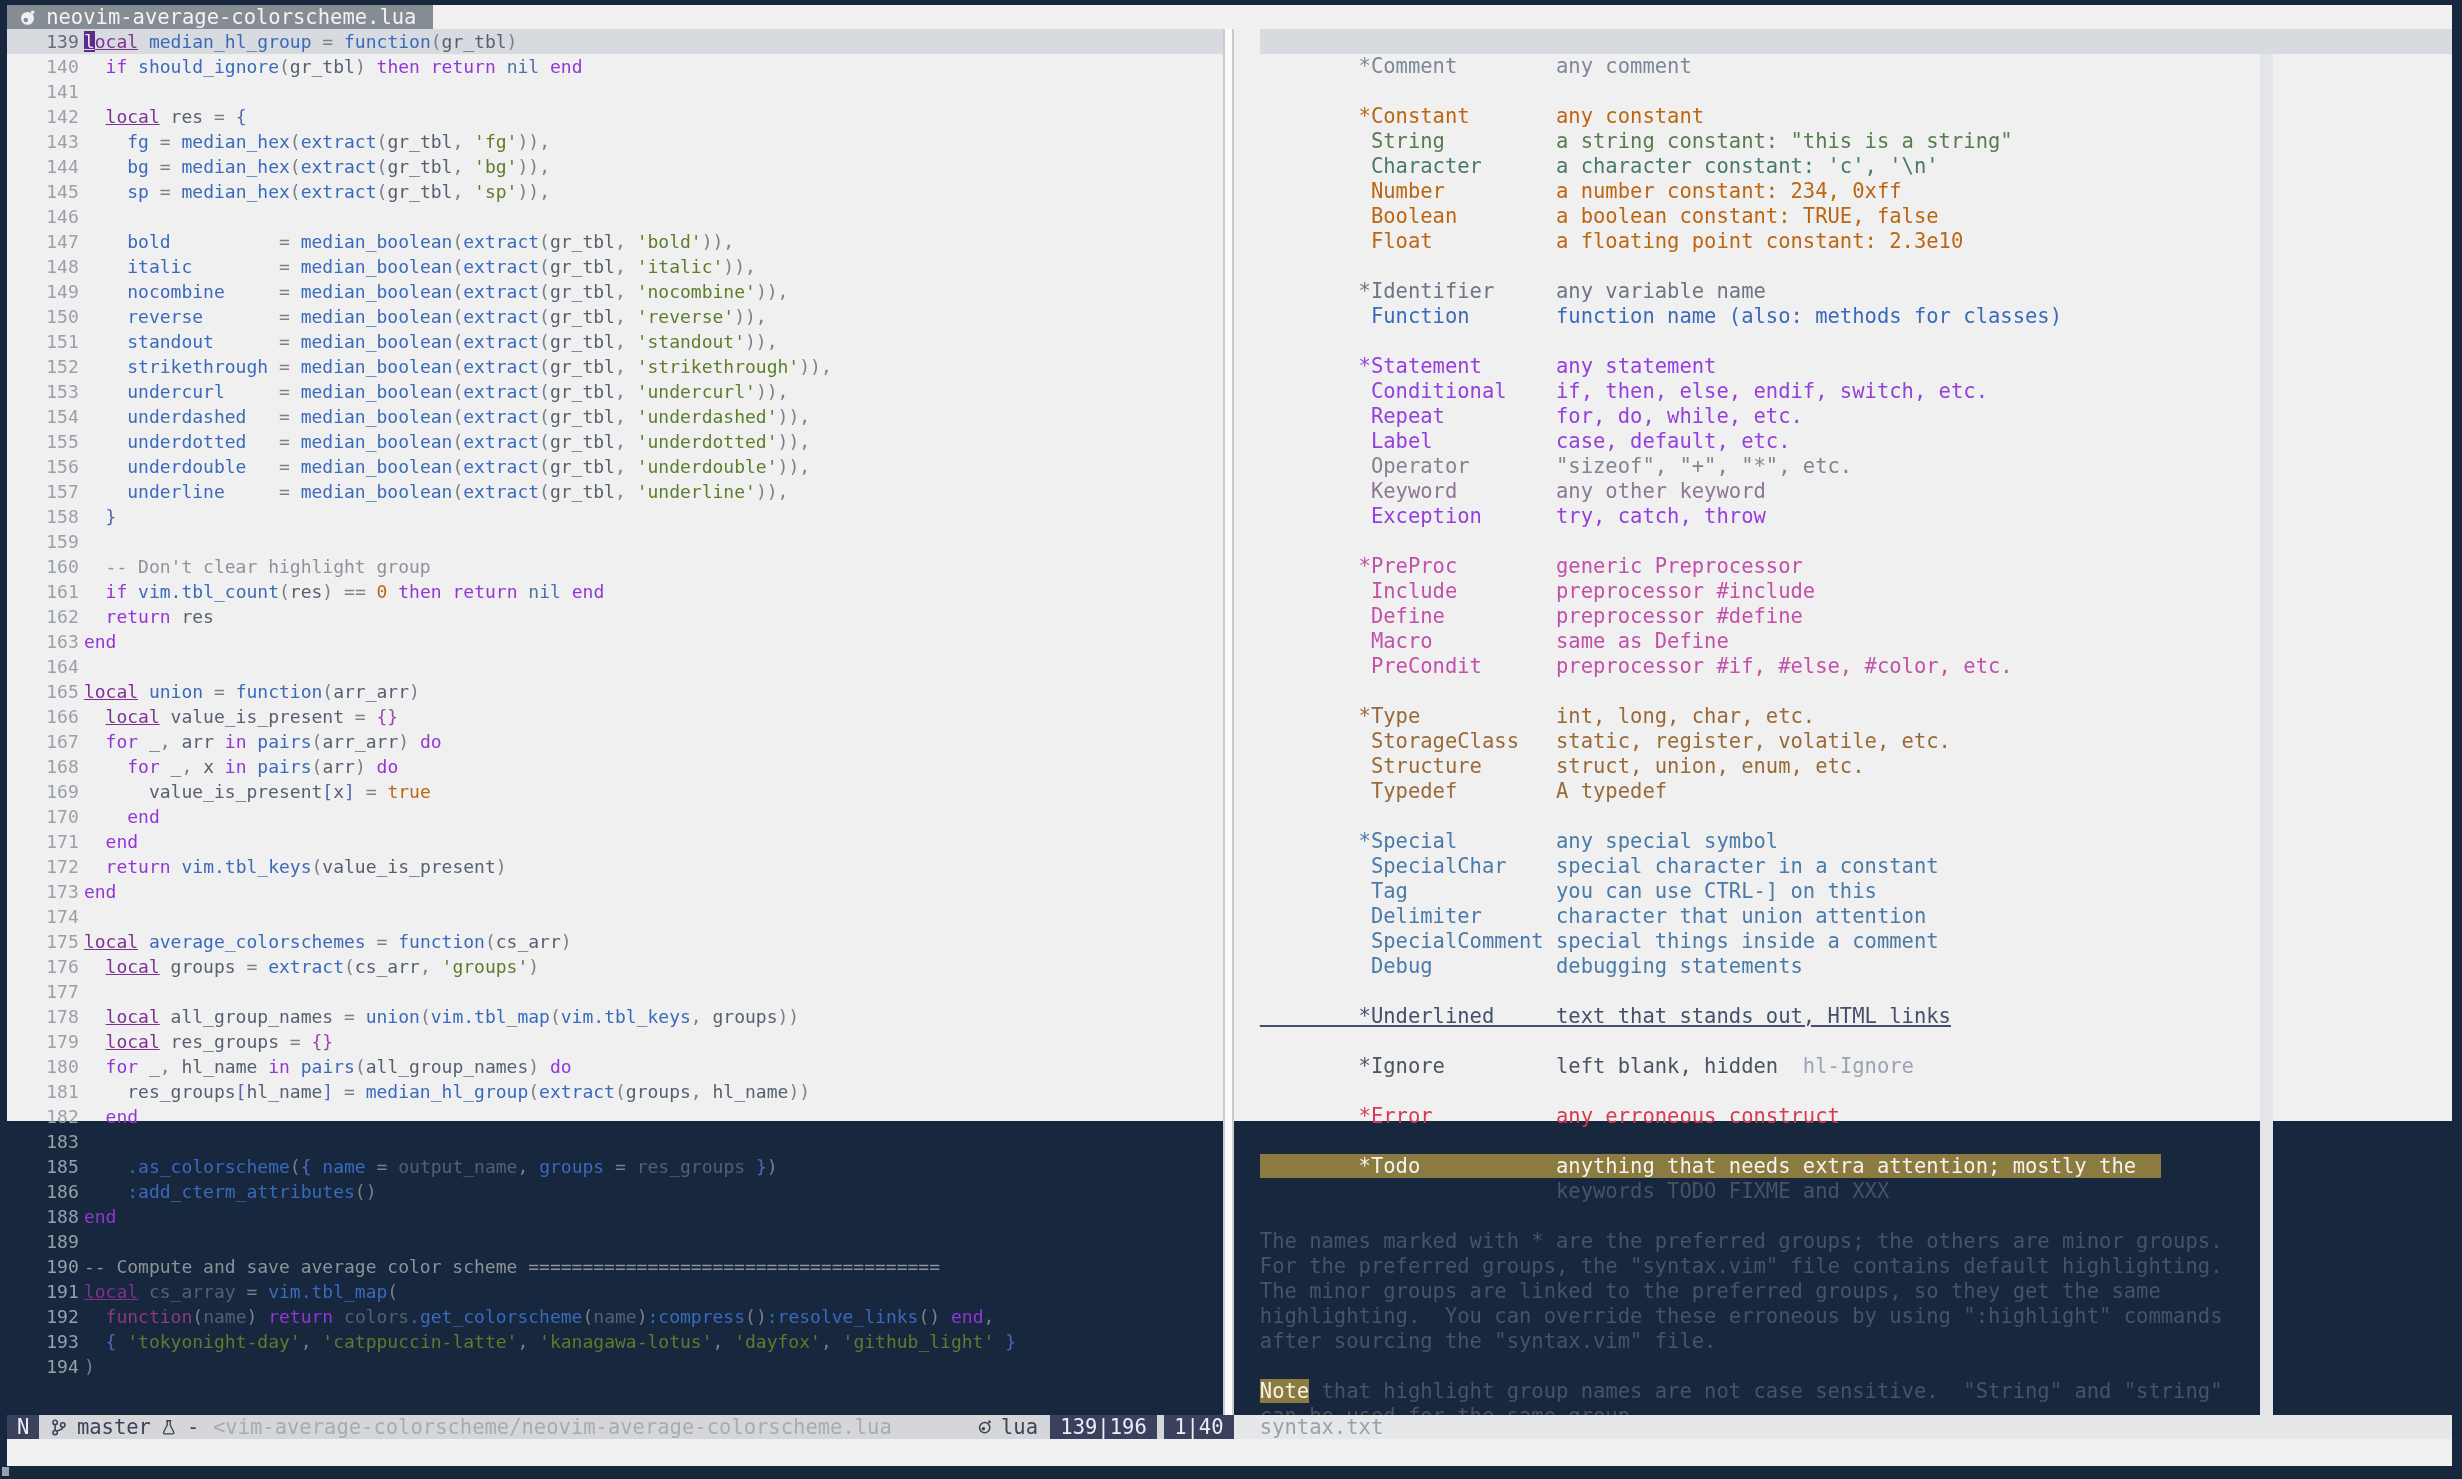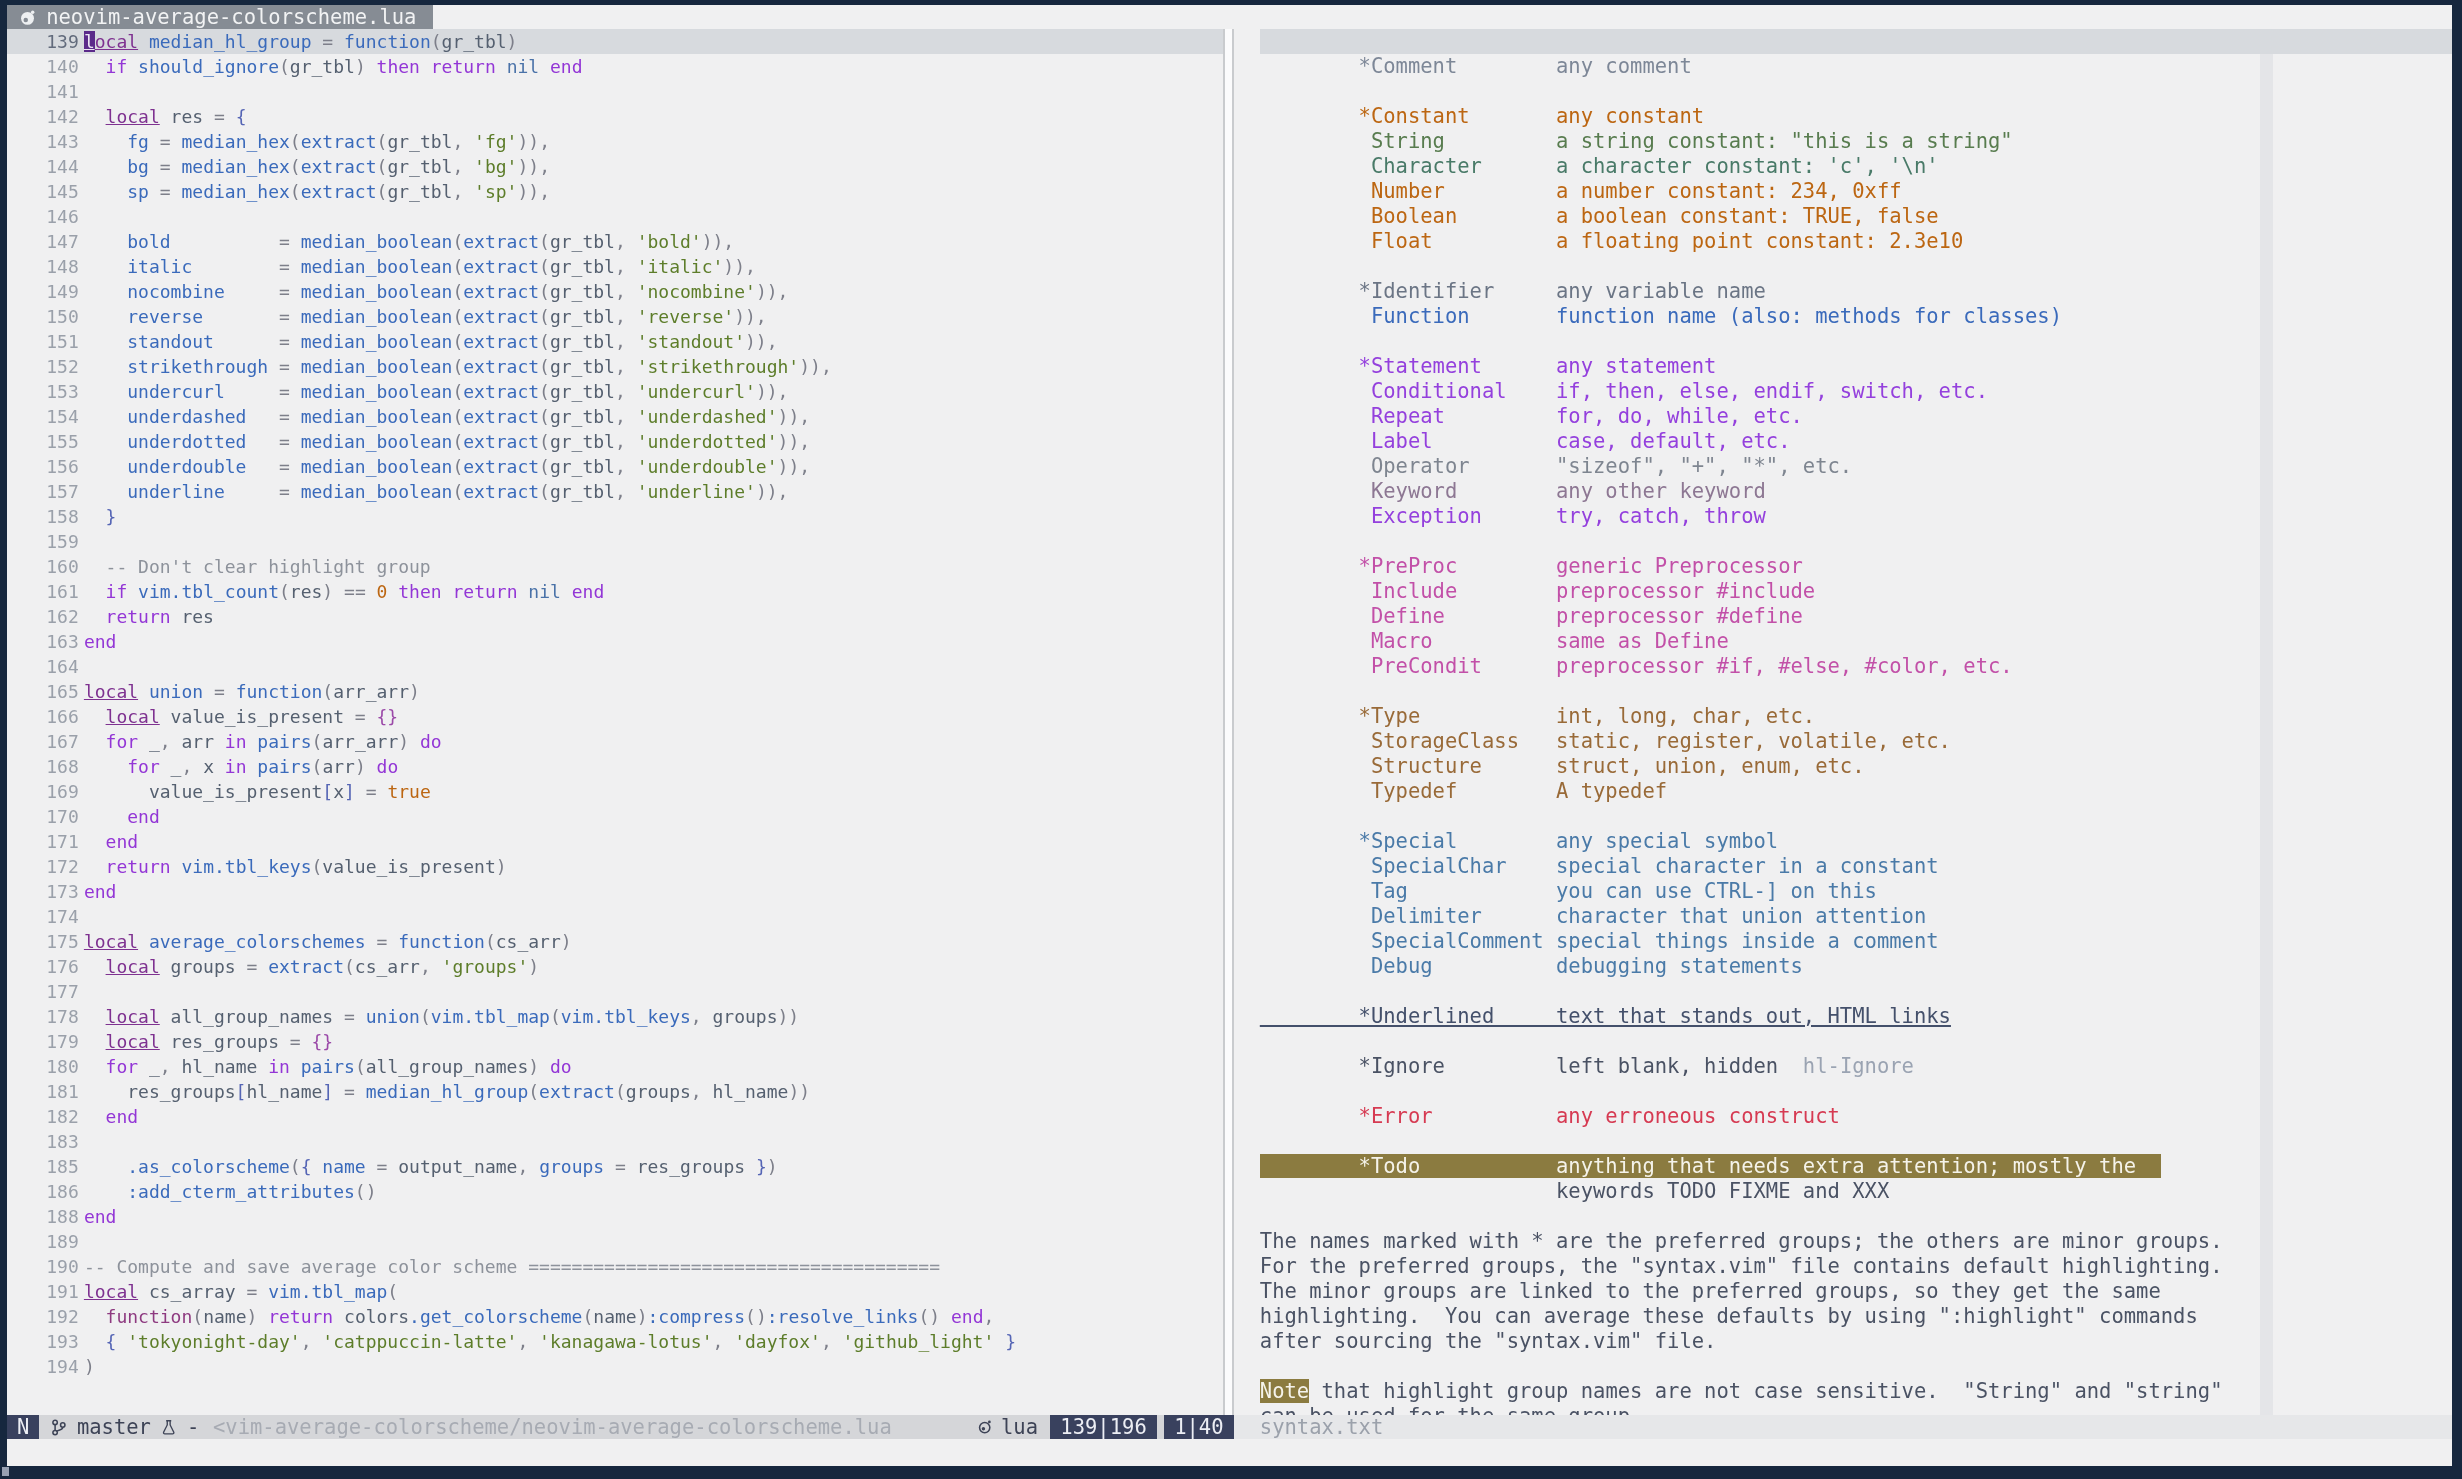--- a/index.html
+++ b/index.html
@@ -1,20 +1,20 @@
 <!DOCTYPE html>
 <html style="--frame: #16273e; --bg: #f0f0f1; --cursorline: #d7dade; --colorcolumn: #e4e5e8; --tab_bg: #868c94; --tab_fg: #f2f3f4; --sep: #c9cbce; --linenr: #9aa0aa; --linenr_cur: #626b7c; --v: #556070; --kw: #9336d6; --kw2: #8e3a80; --loc: #7e3190; --fn: #3a6abb; --str: #5d7d2a; --num: #bc6612; --cmt: #8d929b; --op: #7d7f8a; --brc: #5565b5; --brc2: #9b49a8; --nil: #4a72a8; --cursor_bg: #5b2a8a; --cursor_fg: #ece6f4; --comment: #7d8797; --constant: #bc6612; --string: #587c4f; --character: #497a68; --identifier: #6b7585; --function: #3a6abb; --statement: #9440dd; --operator: #7e8590; --keyword: #8d7793; --preproc: #c250a8; --type: #996a38; --special: #4a7aa8; --underlined: #44506b; --ignore: #4a5264; --ignore_tag: #9aa3b2; --error: #d63a52; --todo_bg: #8b7b40; --todo_fg: #f5f3ea; --body: #4a5264; --sl_bg: #d5d6d9; --sl_fg: #3d4356; --path_fg: #a7abb3; --block_bg: #39415e; --block_fg: #eceef4; --sl_right_bg: #e6e7e9; --sl_right_fg: #9ba1ab;font-size:13.7px"><head>
 <meta charset="utf-8">
 <style>
   * { margin:0; padding:0; box-sizing:border-box; }
   html,body { width:2462px; height:1479px; overflow:hidden; background:#16273e; }
   body { font-family:"DejaVu Sans Mono", monospace; }
 
   .screen { position:relative; width:2462px; height:1479px; background:var(--frame,#16273e); }
-  .content { position:absolute; left:6.8px; top:5.1px; width:2445px; height:1460px; background:var(--bg,#f0f0f1); }
+  .content { position:absolute; left:6.8px; top:5.1px; width:2445px; height:1116px; background:var(--bg,#f0f0f1); }
 
   
   .tabline { position:absolute; left:0; top:0; width:100%; height:24px; background:var(--bg,#f0f0f1); display:flex; }
   .tab { background:var(--tab_bg,#868c94); color:var(--tab_fg,#f2f3f4); display:flex; align-items:center; gap:9.4px; padding:0 17px 0 11px; font-size:20.5px; height:24px; }
 
   
   .main { position:absolute; left:0; top:24px; width:2445px; height:1386px; }
   .pane-left  { position:absolute; left:0; top:0; width:1216px; height:100%; overflow:hidden; }
   .separator  { position:absolute; left:1216px; top:0; width:11px; height:100%; background:#fbfbfc;
                 border-left:2.6px solid var(--sep,#c9cbce); border-right:2.6px solid var(--sep,#c9cbce); }
@@ -190,21 +190,21 @@
             <div class="hrow"><span style="color: var(--ignore);">        *Ignore         left blank, hidden</span><span class="h-tag">  hl-Ignore</span></div>
             <div class="hrow"></div>
             <div class="hrow"><span style="color: var(--error);">        *Error          any erroneous construct</span></div>
             <div class="hrow"></div>
             <div class="hrow"><span class="todo-band">        *Todo           anything that needs extra attention; mostly the  </span></div>
             <div class="hrow"><span class="h-body">                        keywords TODO FIXME and XXX</span></div>
             <div class="hrow"></div>
             <div class="hrow"><span class="h-body">The names marked with * are the preferred groups; the others are minor groups.</span></div>
             <div class="hrow"><span class="h-body">For the preferred groups, the "syntax.vim" file contains default highlighting.</span></div>
             <div class="hrow"><span class="h-body">The minor groups are linked to the preferred groups, so they get the same</span></div>
-            <div class="hrow"><span class="h-body">highlighting.  You can average these defaults by using ":highlight" commands</span></div>
+            <div class="hrow"><span class="h-body">highlighting.  You can override these erroneous by using ":highlight" commands</span></div>
             <div class="hrow"><span class="h-body">after sourcing the "syntax.vim" file.</span></div>
             <div class="hrow"></div>
             <div class="hrow"><span class="note-chip">Note</span><span class="h-body"> that highlight group names are not case sensitive.  "String" and "string"</span></div>
             <div class="hrow"><span class="h-body">can be used for the same group.</span></div>
           </div>
       </div>
     </div>
 
     <div class="statusline">
       <div class="sl-left">

